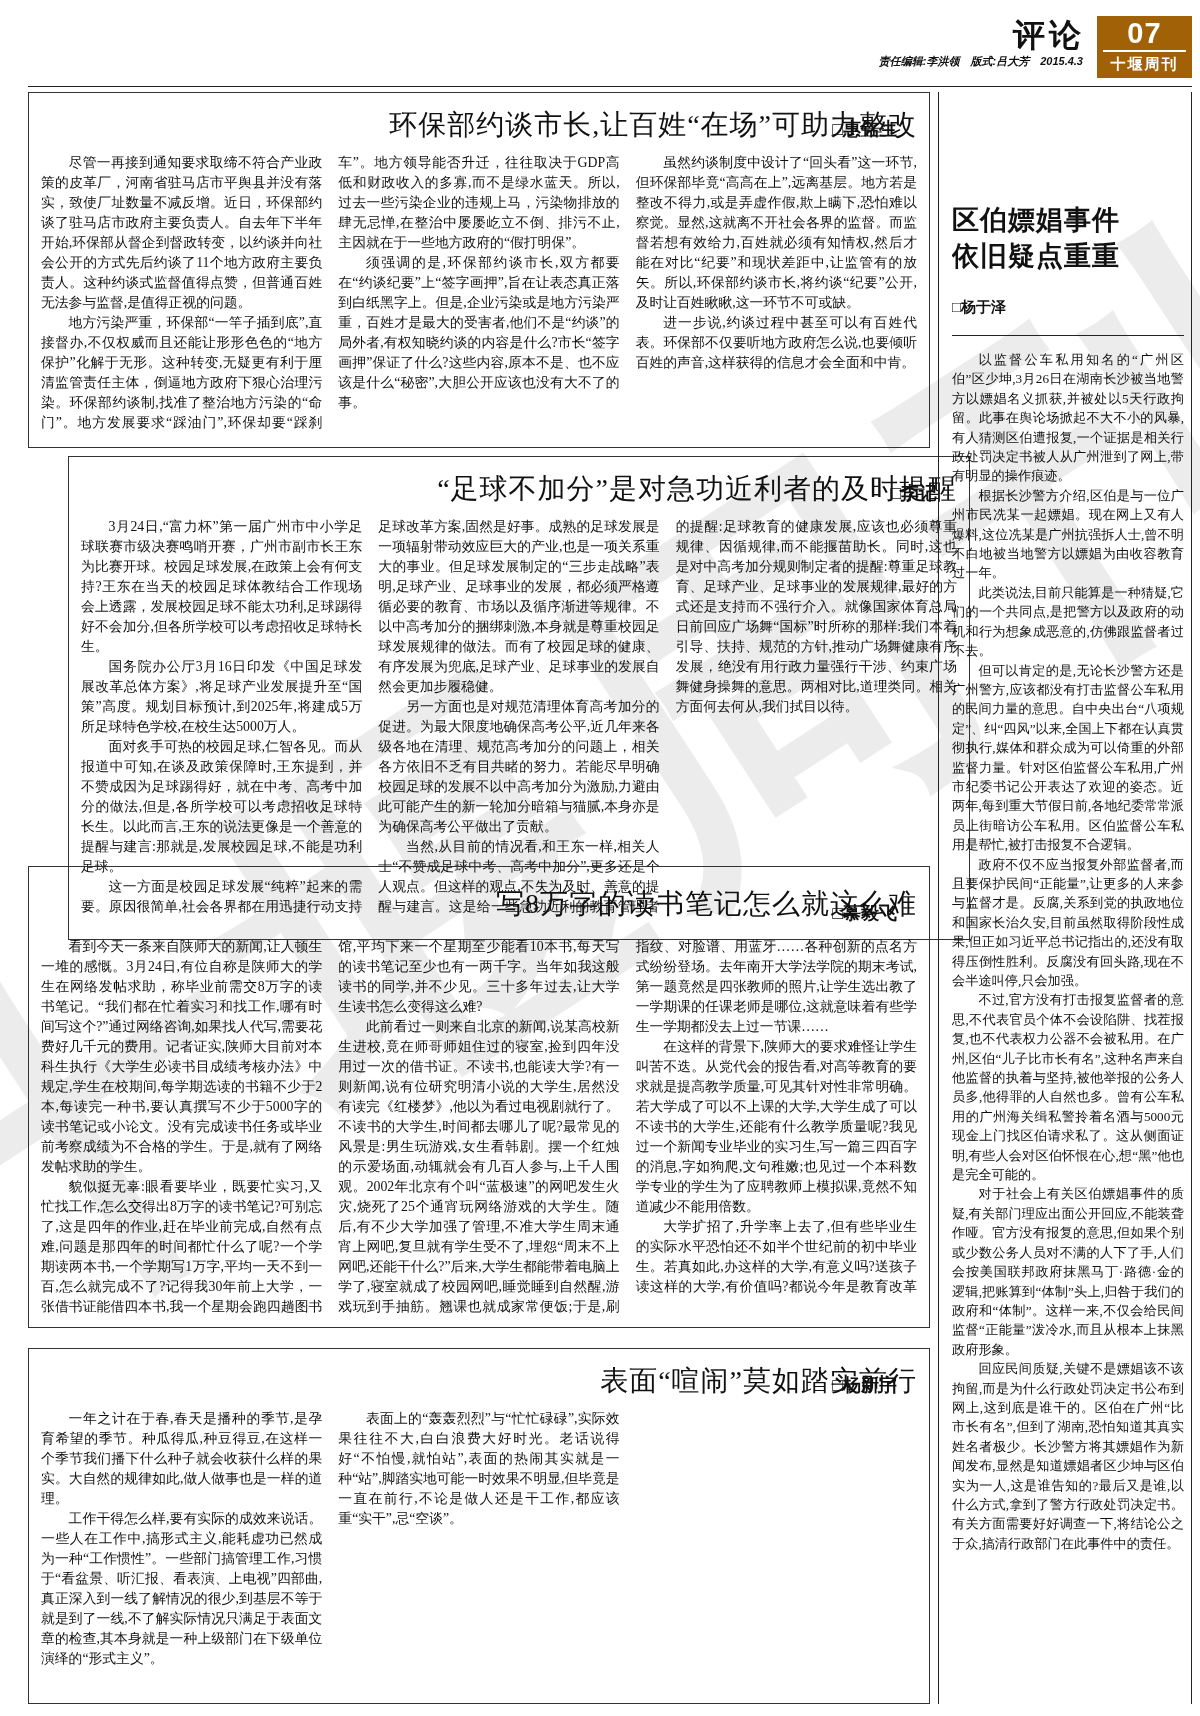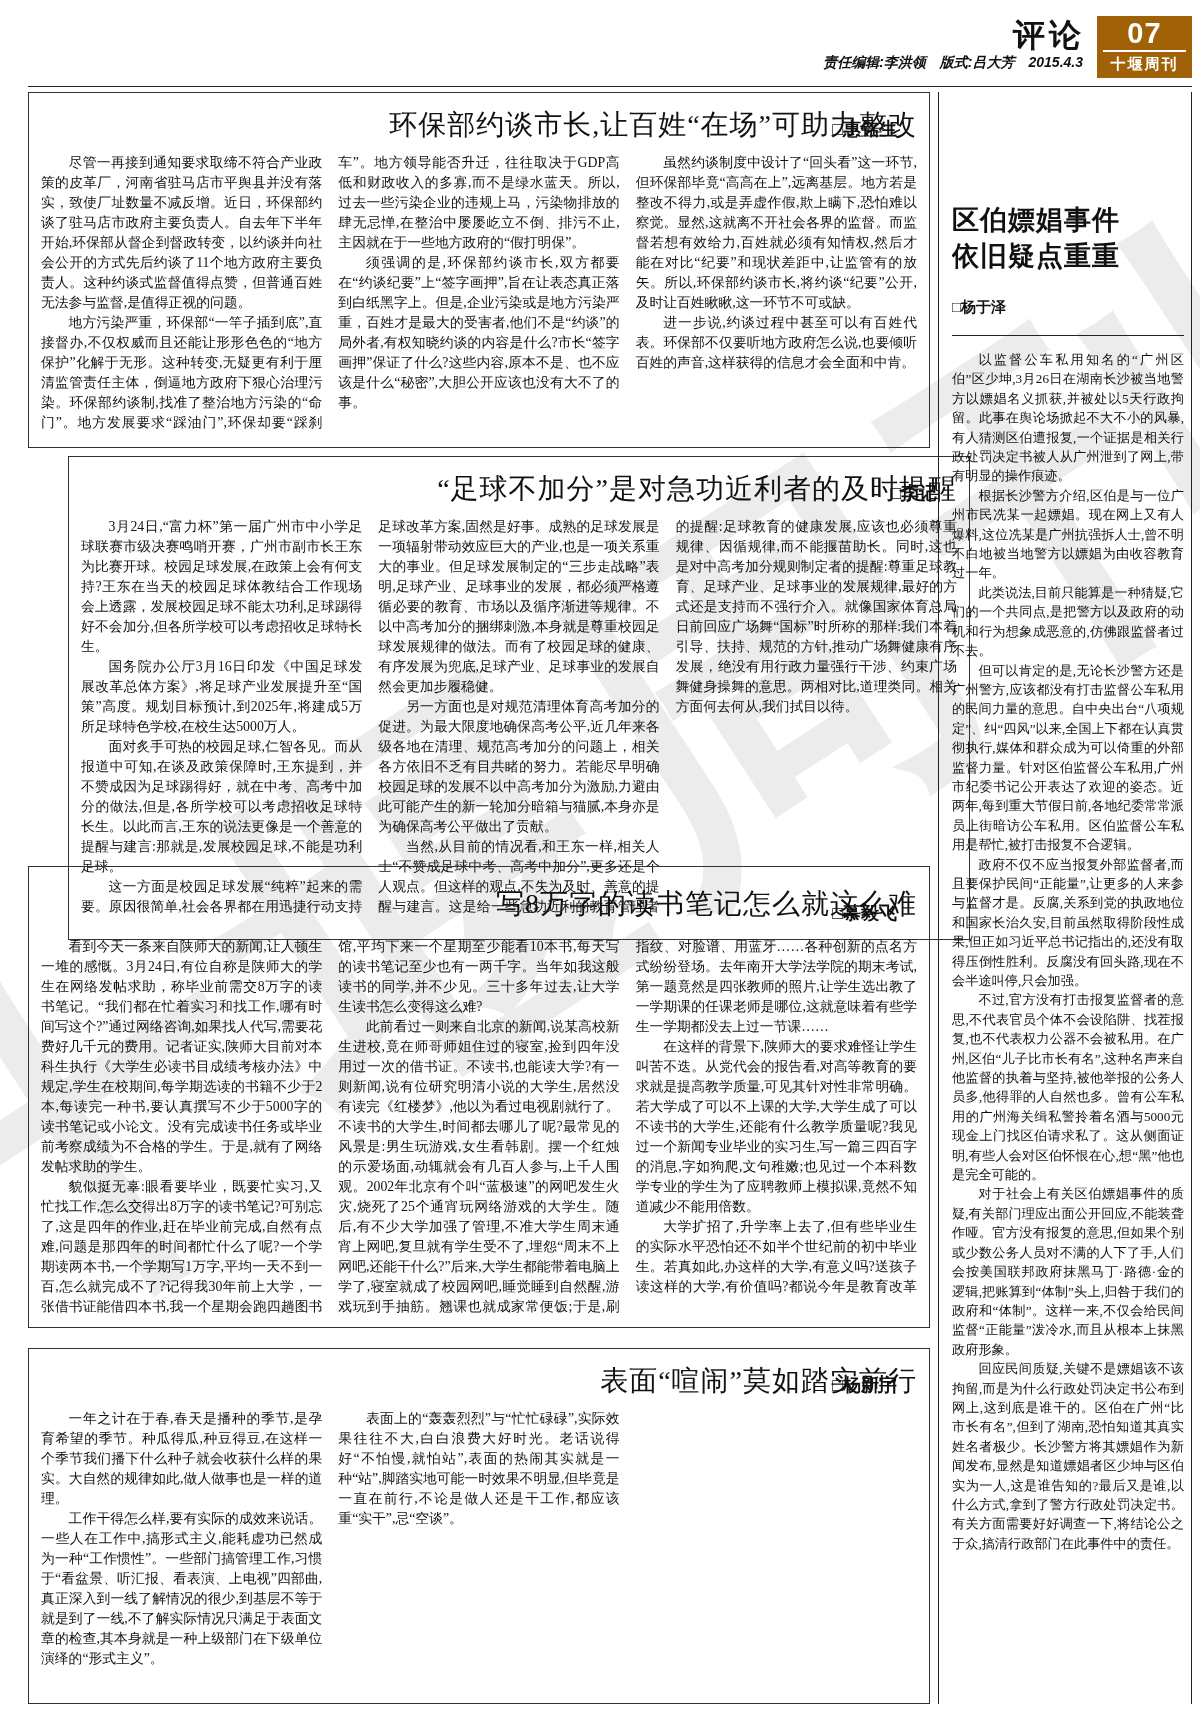--- a/index.html
+++ b/index.html
@@ -17,21 +17,21 @@
     pointer-events:none; letter-spacing:30px;
     font-family:"Liberation Serif","DejaVu Serif",serif;
   }
   
   .section-label {
     position:absolute; top:14px; right:115px; z-index:2;
     font-size:32px; font-weight:bold; letter-spacing:4px;
   }
   .editor-line {
     position:absolute; top:54px; right:117px; z-index:2;
-    font-size:14px; font-weight:bold; font-style:italic;
+    font-size:11px; font-weight:bold; font-style:italic;
     font-family:"Liberation Sans","DejaVu Sans",sans-serif;
   }
   .page-badge {
     position:absolute; top:16px; left:1097px; width:95px; height:62px; z-index:2;
     background:#a16207; color:#fff; text-align:center; box-sizing:border-box;
   }
   .page-num {
     font-size:29px; font-weight:bold; line-height:34px; letter-spacing:1px;
     font-family:"Liberation Sans","DejaVu Sans",sans-serif;
   }

